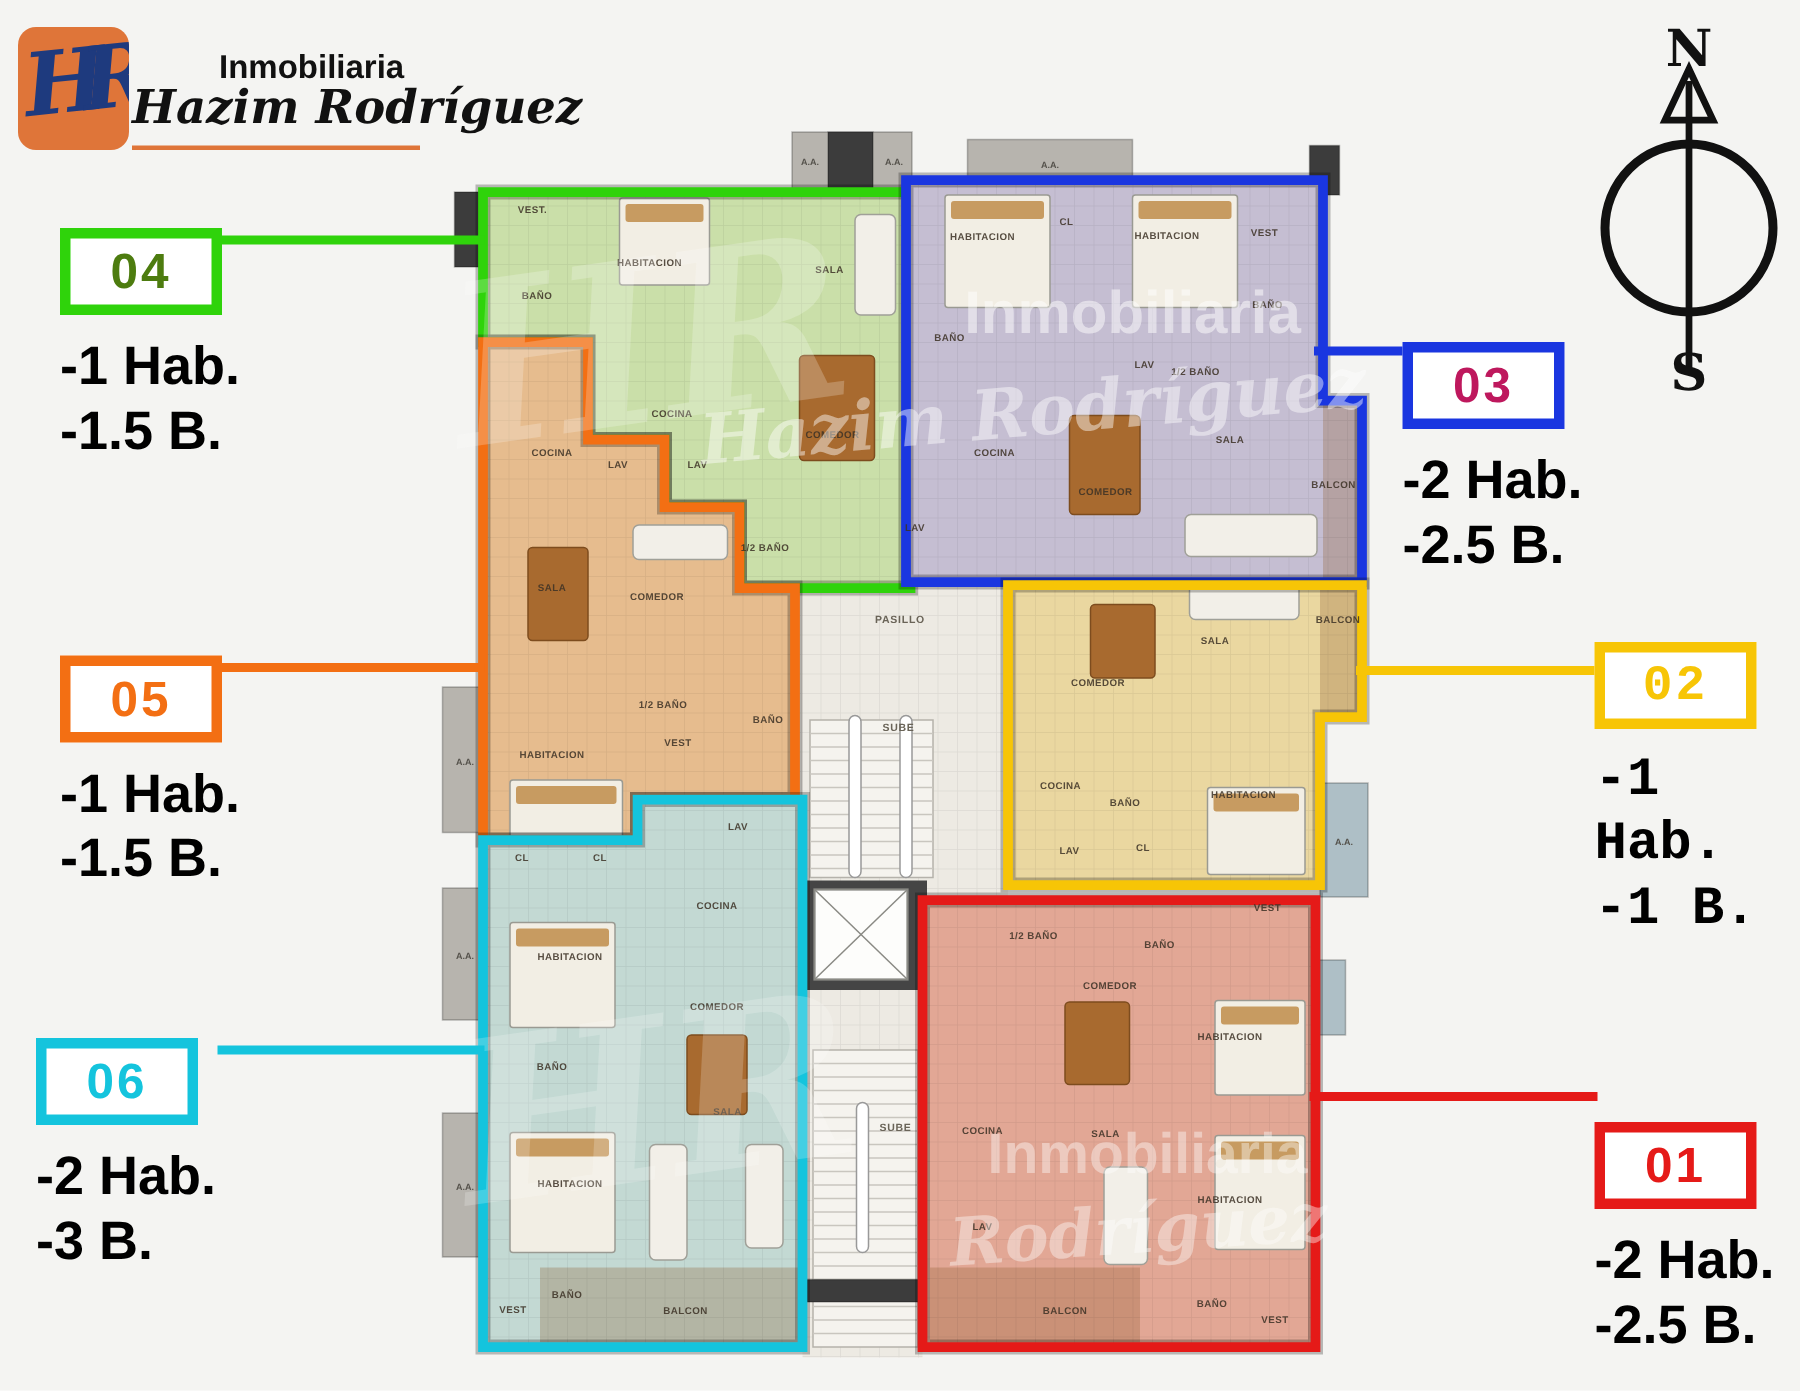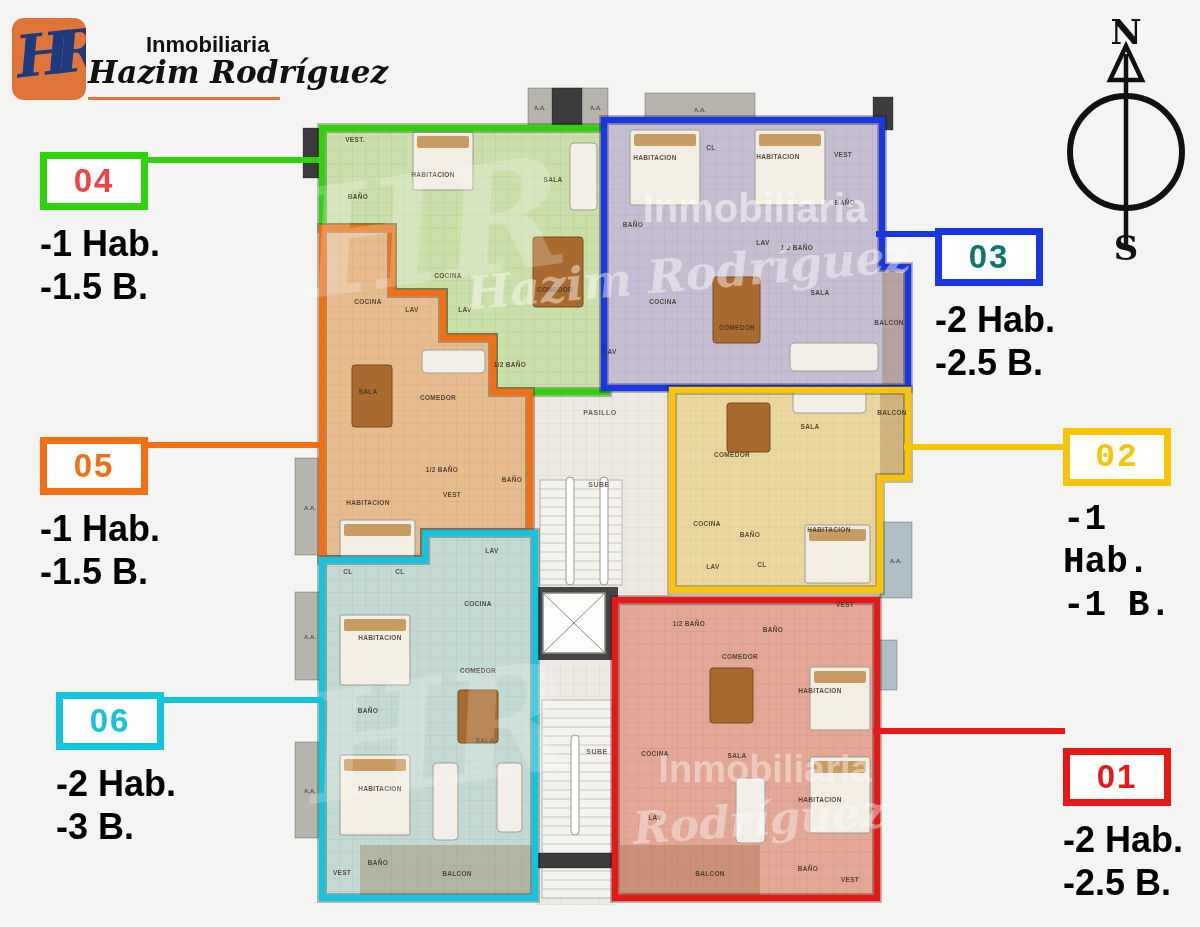--- a/index.html
+++ b/index.html
@@ -17,21 +17,21 @@
                font-weight:bold;font-size:31px;color:#111;white-space:nowrap;}
   .brand-underline{position:absolute;left:88px;top:97px;width:192px;height:3px;background:#df7539;}
   
   .callout{position:absolute;}
   .unit-box{width:94px;height:44px;border:7px solid #000;background:#fff;display:flex;
             align-items:center;justify-content:center;font-size:33px;font-weight:bold;letter-spacing:2px;}
   .stats{margin-top:12px;font-size:36px;font-weight:bold;color:#000;line-height:1.2;}
   .connector{position:absolute;height:6px;background:#000;}
   #callout-04{left:40px;top:152px;} #conn-04{left:145px;top:157px;width:178px;}
   #callout-05{left:40px;top:437px;} #conn-05{left:145px;top:442px;width:178px;}
-  #callout-06{left:56px;top:692px;} #conn-06{left:145px;top:697px;width:178px;}
+  #callout-06{left:24px;top:692px;} #conn-06{left:145px;top:697px;width:178px;}
   #callout-03{left:935px;top:228px;} #conn-03{left:876px;top:231px;width:62px;}
   #callout-02{left:1063px;top:428px;font-family:Liberation Mono, monospace;} #conn-02{left:904px;top:444px;width:162px;}
   #callout-01{left:1063px;top:748px;} #conn-01{left:873px;top:728px;width:192px;}
   
   #plan{position:absolute;left:300px;top:85px;overflow:visible;}
   #compass{position:absolute;left:1060px;top:10px;}
   .room-label{font-size:6.5px;font-weight:bold;fill:#3d3226;opacity:0.85;letter-spacing:0.3px;}
   .corr-label{font-size:7px;font-weight:bold;fill:#6a6458;letter-spacing:0.5px;}
   .aa-label{font-size:6px;font-weight:bold;fill:#55524c;}
 </style>
@@ -275,21 +275,21 @@
     </svg>
 
   <div class="connector" id="conn-04" style="background: rgb(47, 211, 11);"></div>
   <div class="connector" id="conn-05" style="background: rgb(243, 111, 19);"></div>
   <div class="connector" id="conn-06" style="background: rgb(20, 196, 221);"></div>
   <div class="connector" id="conn-03" style="background: rgb(26, 54, 224);"></div>
   <div class="connector" id="conn-02" style="background: rgb(247, 197, 6);"></div>
   <div class="connector" id="conn-01" style="background: rgb(229, 26, 24);"></div>
 
   <div class="callout" id="callout-04">
-    <div class="unit-box" style="border-color: rgb(47, 211, 11); color: #ef4444;">
+    <div class="unit-box" style="border-color: rgb(47, 211, 11); color: #4d7c0f;">
       <span>04</span>
       </div>
     <div class="stats">
       <div>-1 Hab.</div>
       <div>-1.5 B.</div>
     </div>
   </div>
   <div class="callout" id="callout-05">
     <div class="unit-box" style="border-color: rgb(243, 111, 19); color: rgb(243, 111, 19);">
       <span>05</span>
@@ -302,21 +302,21 @@
   <div class="callout" id="callout-06">
     <div class="unit-box" style="border-color: rgb(20, 196, 221); color: rgb(20, 196, 221);">
       <span>06</span>
       </div>
     <div class="stats">
       <div>-2 Hab.</div>
       <div>-3 B.</div>
     </div>
   </div>
   <div class="callout" id="callout-03">
-    <div class="unit-box" style="border-color: rgb(26, 54, 224); color: #0f766e;">
+    <div class="unit-box" style="border-color: rgb(26, 54, 224); color: #be185d;">
       <span>03</span>
       </div>
     <div class="stats">
       <div>-2 Hab.</div>
       <div>-2.5 B.</div>
     </div>
   </div>
   <div class="callout" id="callout-02">
     <div class="unit-box" style="border-color: rgb(247, 197, 6); color: rgb(247, 197, 6);">
       <span>02</span>

